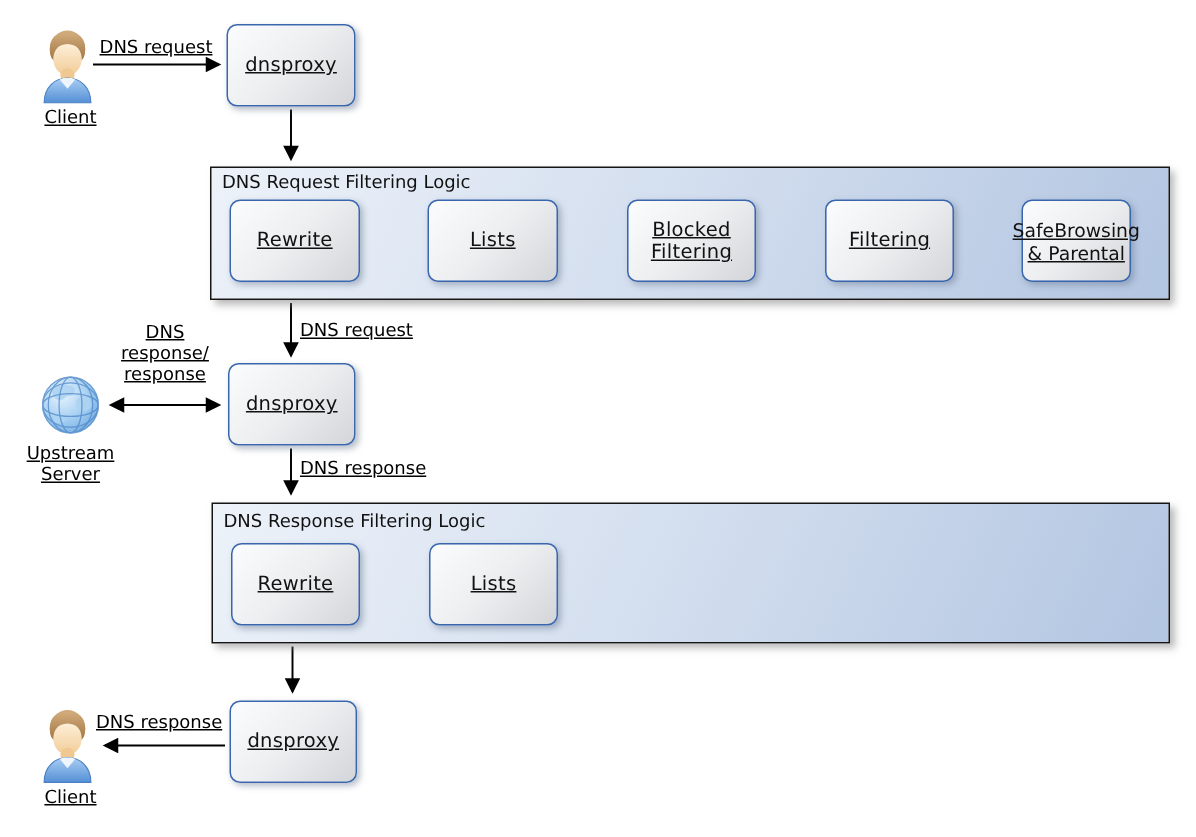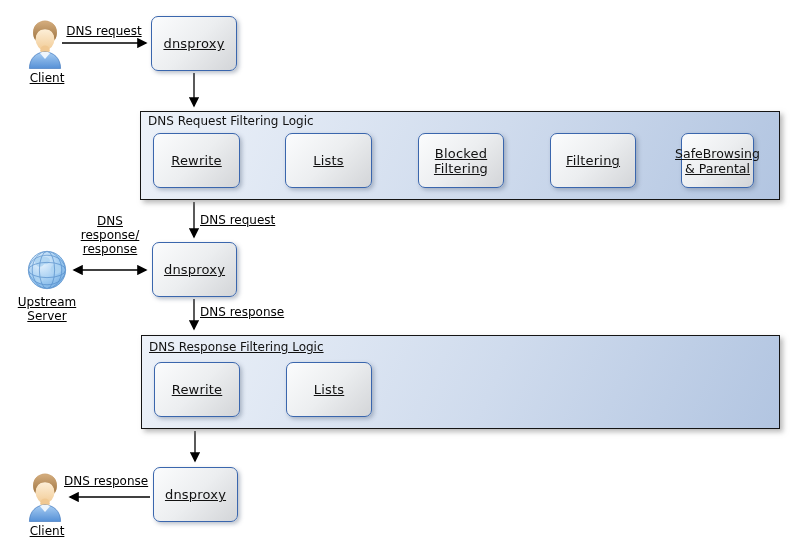--- a/index.html
+++ b/index.html
@@ -127,21 +127,21 @@
   <div class="lbl center" style="left:10px;top:295px;width:74px;">Upstream
 Server</div>
 
   <div class="lbl center" style="left:74px;top:214px;width:72px;">DNS
 response/
 response</div>
 
   <div class="lbl" style="left:200px;top:305px;">DNS response</div>
 
   <div class="container" style="left:141px;top:335px;width:639px;height:94px;"></div>
-  <div class="ctitle" style="left:149px;top:340px;text-decoration:underline;">DNS Response Filtering Logic</div>
+  <div class="ctitle" style="left:149px;top:340px;">DNS Response Filtering Logic</div>
   <div class="node" style="left:154px;top:362px;width:86px;height:55px;">Rewrite</div>
   <div class="node" style="left:286px;top:362px;width:86px;height:55px;">Lists</div>
 
   <div class="node" style="left:153px;top:467px;width:85px;height:55px;">dnsproxy</div>
 
   <div class="lbl" style="left:64px;top:474px;">DNS response</div>
 
   <div class="icon" style="left:28px;top:472px;">
     <svg width="34" height="50" viewBox="0 0 36 52">
       <ellipse cx="18" cy="14" rx="12.5" ry="13" fill="url(#hair-g)"></ellipse>

